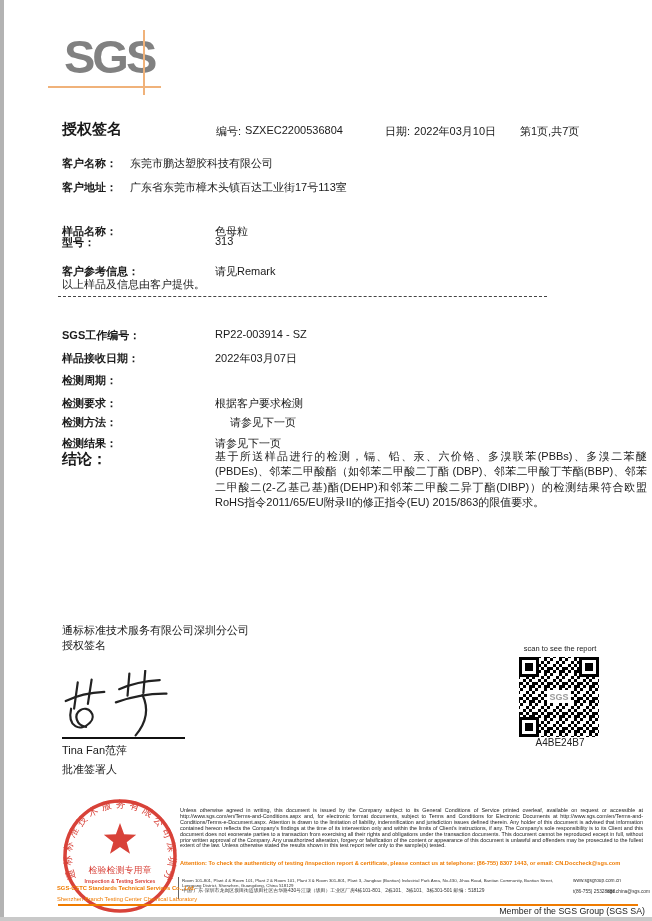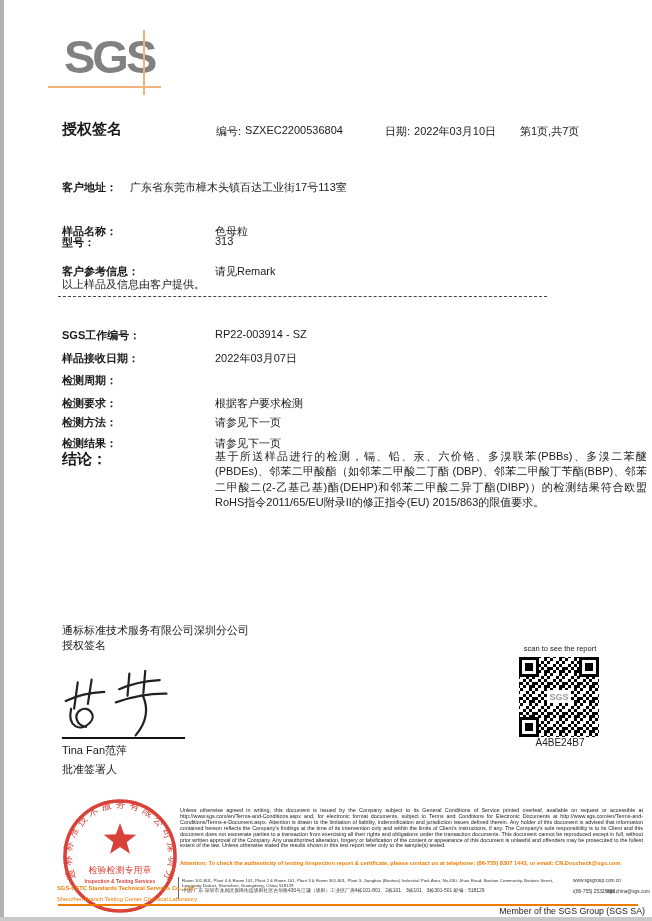--- a/index.html
+++ b/index.html
@@ -71,20 +71,24 @@
   <div class="abs meta meta-no">
     <span>编号:</span>
     <span>SZXEC2200536804</span>
   </div>
   <div class="abs meta meta-date">
     <span>日期:</span>
     <span>2022年03月10日</span>
   </div>
   <div class="abs meta meta-page">第1页,共7页</div>
 
+  <div class="abs frow" style="left:62px;top:156px;">
+    <span class="lab lab-w1">客户名称：</span>
+    <span>东莞市鹏达塑胶科技有限公司</span>
+  </div>
   <div class="abs frow" style="left:62px;top:180px;justify-content:space-between;">
     <span class="lab lab-w1">客户地址：</span>
     <span>广东省东莞市樟木头镇百达工业街17号113室</span>
   </div>
 
   <div class="abs frow" style="left:62px;top:224px;">
     <span class="lab lab-w2">样品名称：</span>
     <span>色母粒</span>
   </div>
   <div class="abs frow" style="left:62px;top:235px;">
@@ -107,21 +111,21 @@
     <span class="lab lab-w2">样品接收日期：</span>
     <span>2022年03月07日</span>
   </div>
   <div class="abs frow" style="left:62px;top:373px;">
     <span class="lab lab-w2">检测周期：</span>
   </div>
   <div class="abs frow" style="left:62px;top:396px;">
     <span class="lab lab-w2">检测要求：</span>
     <span>根据客户要求检测</span>
   </div>
-  <div class="abs frow" style="left:62px;top:415px;">
+  <div class="abs frow" style="left:62px;top:415px;gap:15px;">
     <span class="lab lab-w2">检测方法：</span>
     <span>请参见下一页</span>
   </div>
   <div class="abs frow" style="left:62px;top:436px;">
     <span class="lab lab-w2">检测结果：</span>
     <span>请参见下一页</span>
   </div>
 
   <div class="abs concl-lab">结论：</div>
   <div class="abs concl-txt">基于所送样品进行的检测，镉、铅、汞、六价铬、多溴联苯(PBBs)、多溴二苯醚(PBDEs)、邻苯二甲酸酯（如邻苯二甲酸二丁酯 (DBP)、邻苯二甲酸丁苄酯(BBP)、邻苯二甲酸二(2-乙基己基)酯(DEHP)和邻苯二甲酸二异丁酯(DIBP)）的检测结果符合欧盟RoHS指令2011/65/EU附录II的修正指令(EU) 2015/863的限值要求。</div>

